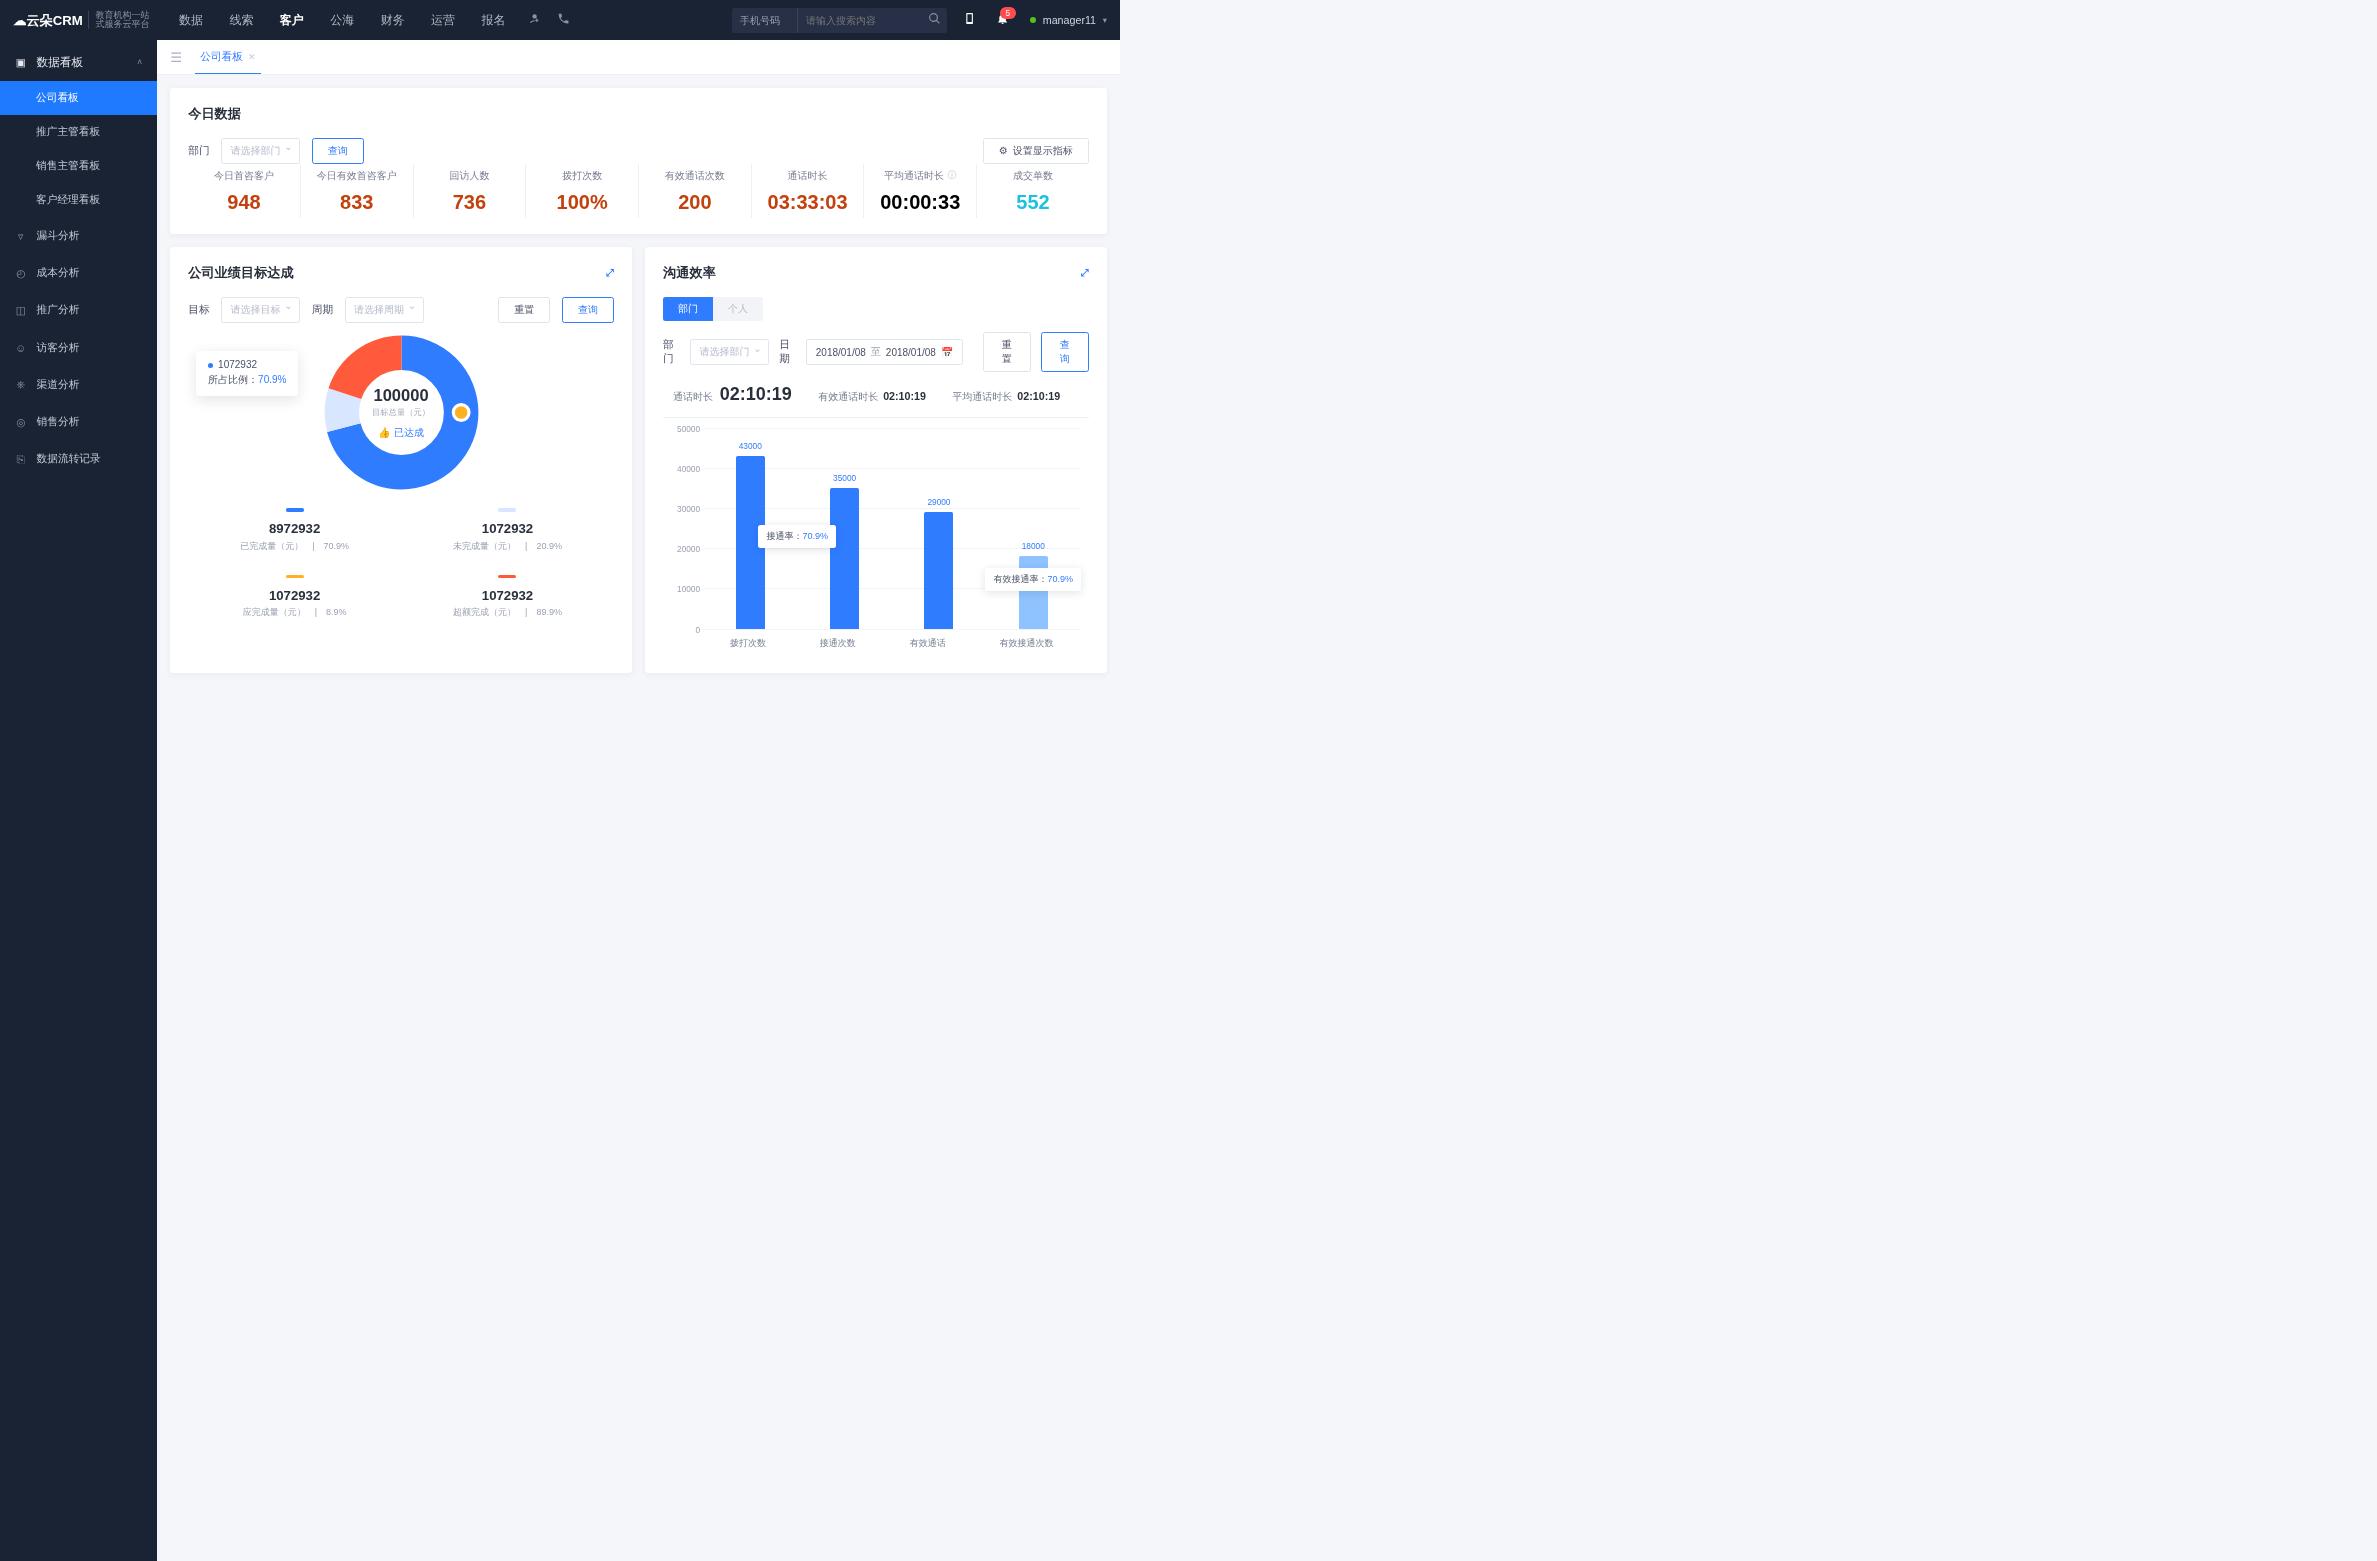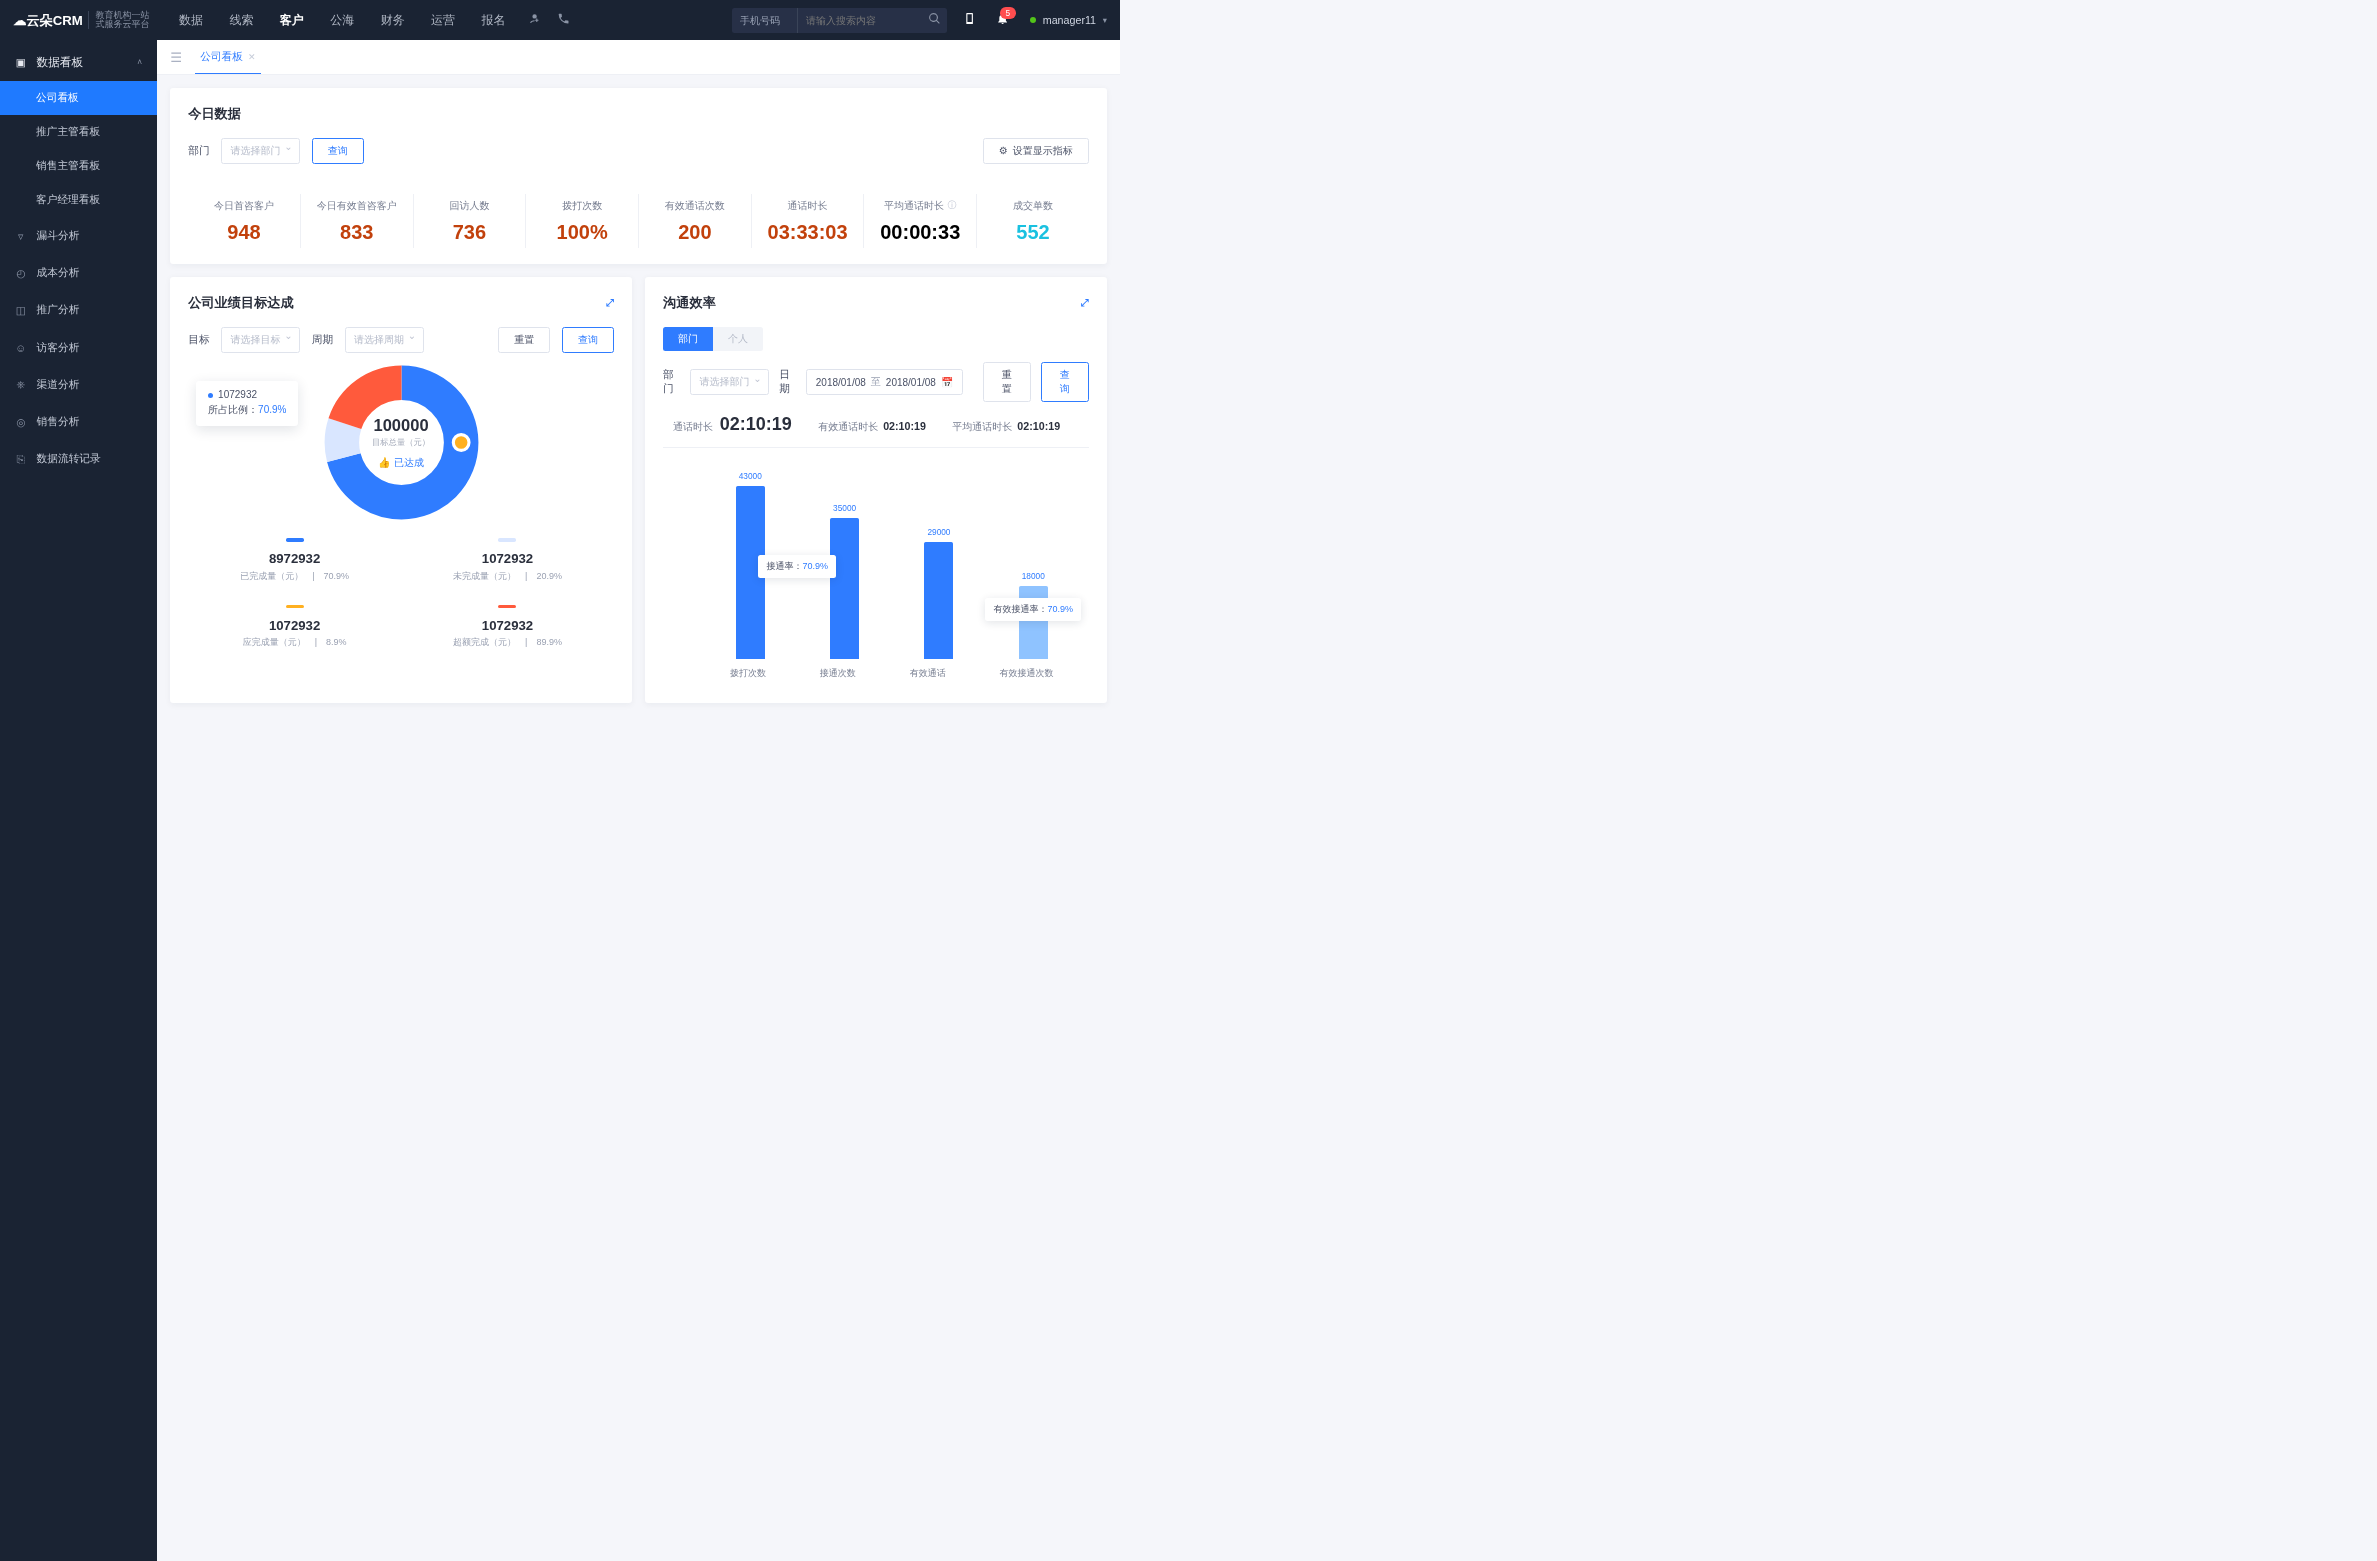--- a/index.html
+++ b/index.html
@@ -46,21 +46,21 @@
 .card-title .expand { margin-left: auto; color: #2f7cff; cursor: pointer; font-size: 10px; }
 
 .controls { display: flex; align-items: center; gap: 11.6px; font-size: 10.7px; color: #4a5166; }
 .sel { border: 0.8px solid #dfe3ec; border-radius: 2.5px; padding: 5px 18px 5px 8.3px; font-size: 10px; color: #b4bac9; position: relative; min-width: 79px; cursor: pointer; }
 .sel::after { content: "⌄"; position: absolute; right: 6.6px; top: 2.5px; color: #c0c5d3; }
 .btn { border: 0.8px solid #dfe3ec; background: #fff; border-radius: 2.5px; padding: 5px 15px; font-size: 10px; color: #4a5166; cursor: pointer; }
 .btn.primary { border-color: #2f7cff; color: #2f7cff; }
 .btn.gear { display: flex; align-items: center; gap: 5px; }
 .spacer { flex: 1; }
 
-.metrics { display: flex; margin-top: 30px; }
+.metrics { display: flex; margin-top: 0; }
 .metric { flex: 1; text-align: center; border-right: 0.8px solid #eef0f5; padding: 3.3px 0; }
 .metric:last-child { border-right: none; }
 .metric .label { font-size: 10px; color: #767d90; margin-bottom: 8.3px; display: inline-flex; align-items: center; gap: 3.3px; }
 .metric .val { font-size: 20px; font-weight: 700; color: #c2410c; }
 .metric .val.blue { color: #000000; }
 .metric .val.cyan { color: #1ac1e0; }
 .help-icon { color: #c0c5d3; font-size: 9px; }
 
 .donut-wrap { display: flex; flex-direction: column; align-items: center; position: relative; margin-top: 11.6px; }
 .donut { position: relative; width: 157px; height: 157px; }
@@ -318,20 +318,40 @@
           <div class="spacer"></div>
           <button class="btn">重置</button>
           <button class="btn primary">查询</button>
         </div>
         <div class="eff-head" id="eff-head">
             <div><span>通话时长</span><span class="big">02:10:19</span></div>
             <div><span>有效通话时长</span><span class="sm">02:10:19</span></div>
             <div><span>平均通话时长</span><span class="sm">02:10:19</span></div>
           </div>
         <div class="barchart">
+          <div class="bc-grid" id="bc-grid">
+              <div class="bc-row" style="top: 0%;">
+                <span class="bc-ylabel">50000</span>
+              </div>
+              <div class="bc-row" style="top: 20%;">
+                <span class="bc-ylabel">40000</span>
+              </div>
+              <div class="bc-row" style="top: 40%;">
+                <span class="bc-ylabel">30000</span>
+              </div>
+              <div class="bc-row" style="top: 60%;">
+                <span class="bc-ylabel">20000</span>
+              </div>
+              <div class="bc-row" style="top: 80%;">
+                <span class="bc-ylabel">10000</span>
+              </div>
+              <div class="bc-row" style="top: 100%;">
+                <span class="bc-ylabel">0</span>
+              </div>
+            </div>
           <div class="bc-bars" id="bc-bars">
               <div class="bar" style="height: 86%;">
                 <span class="blabel">43000</span>
               </div>
               <div class="bar" style="height: 70%;">
                 <span class="blabel">35000</span>
               </div>
               <div class="bar" style="height: 58%;">
                 <span class="blabel">29000</span>
               </div>

